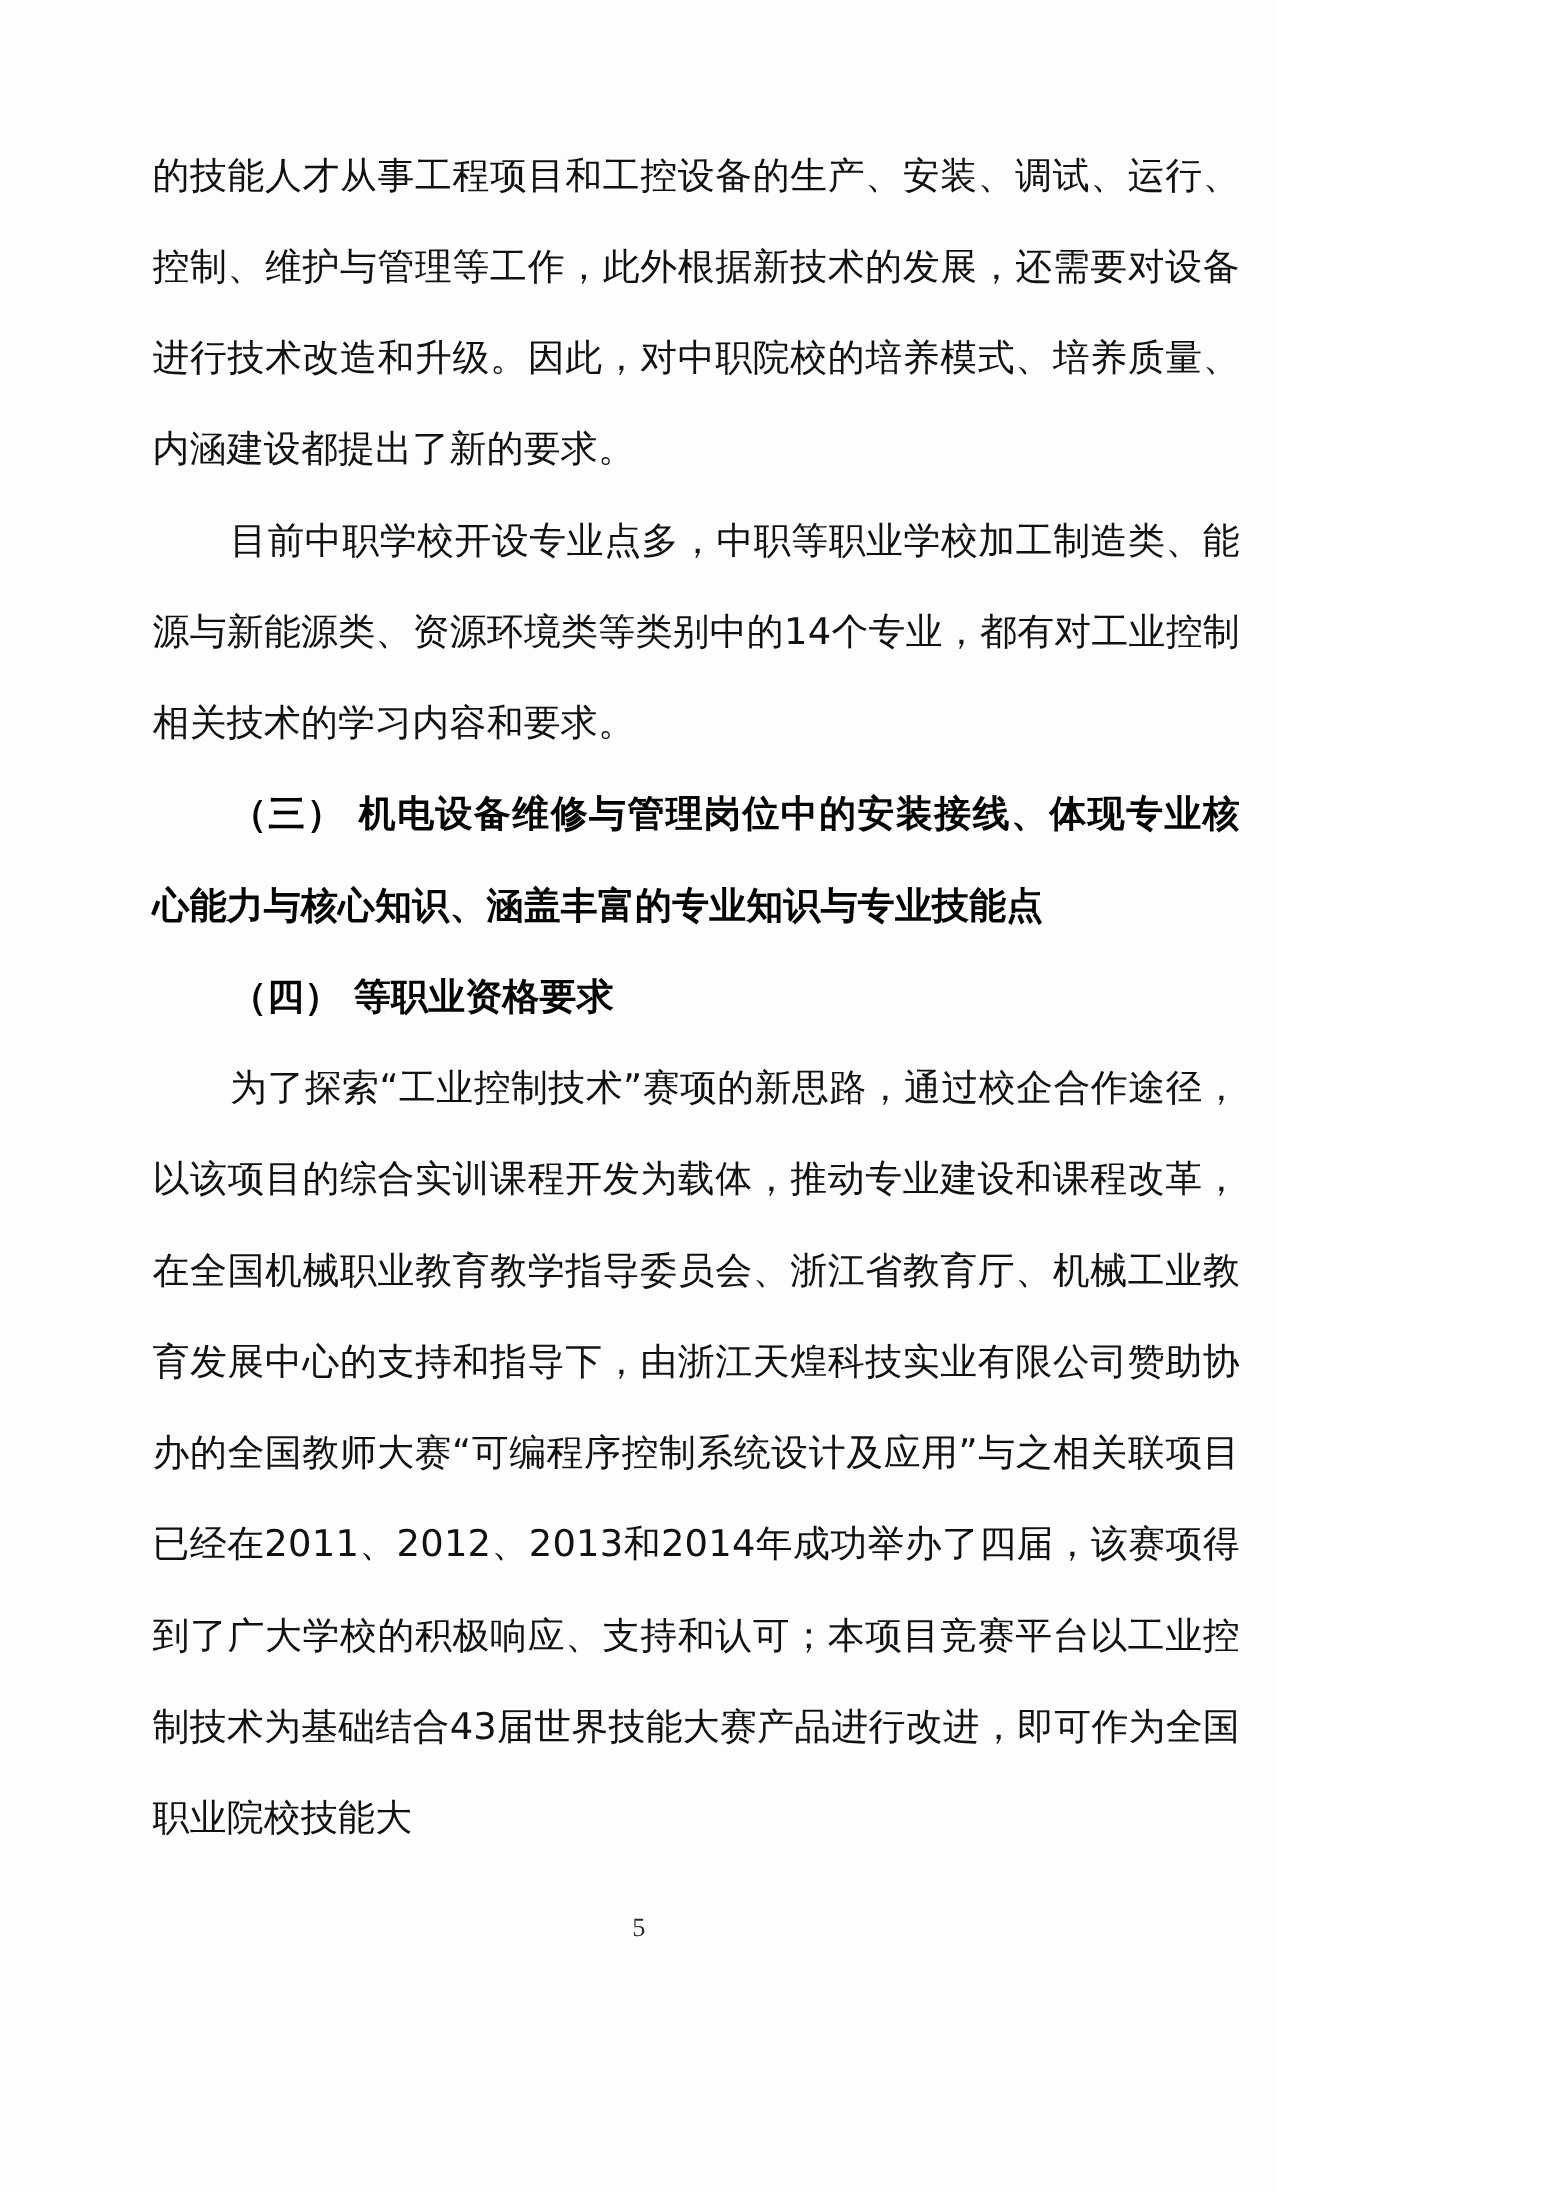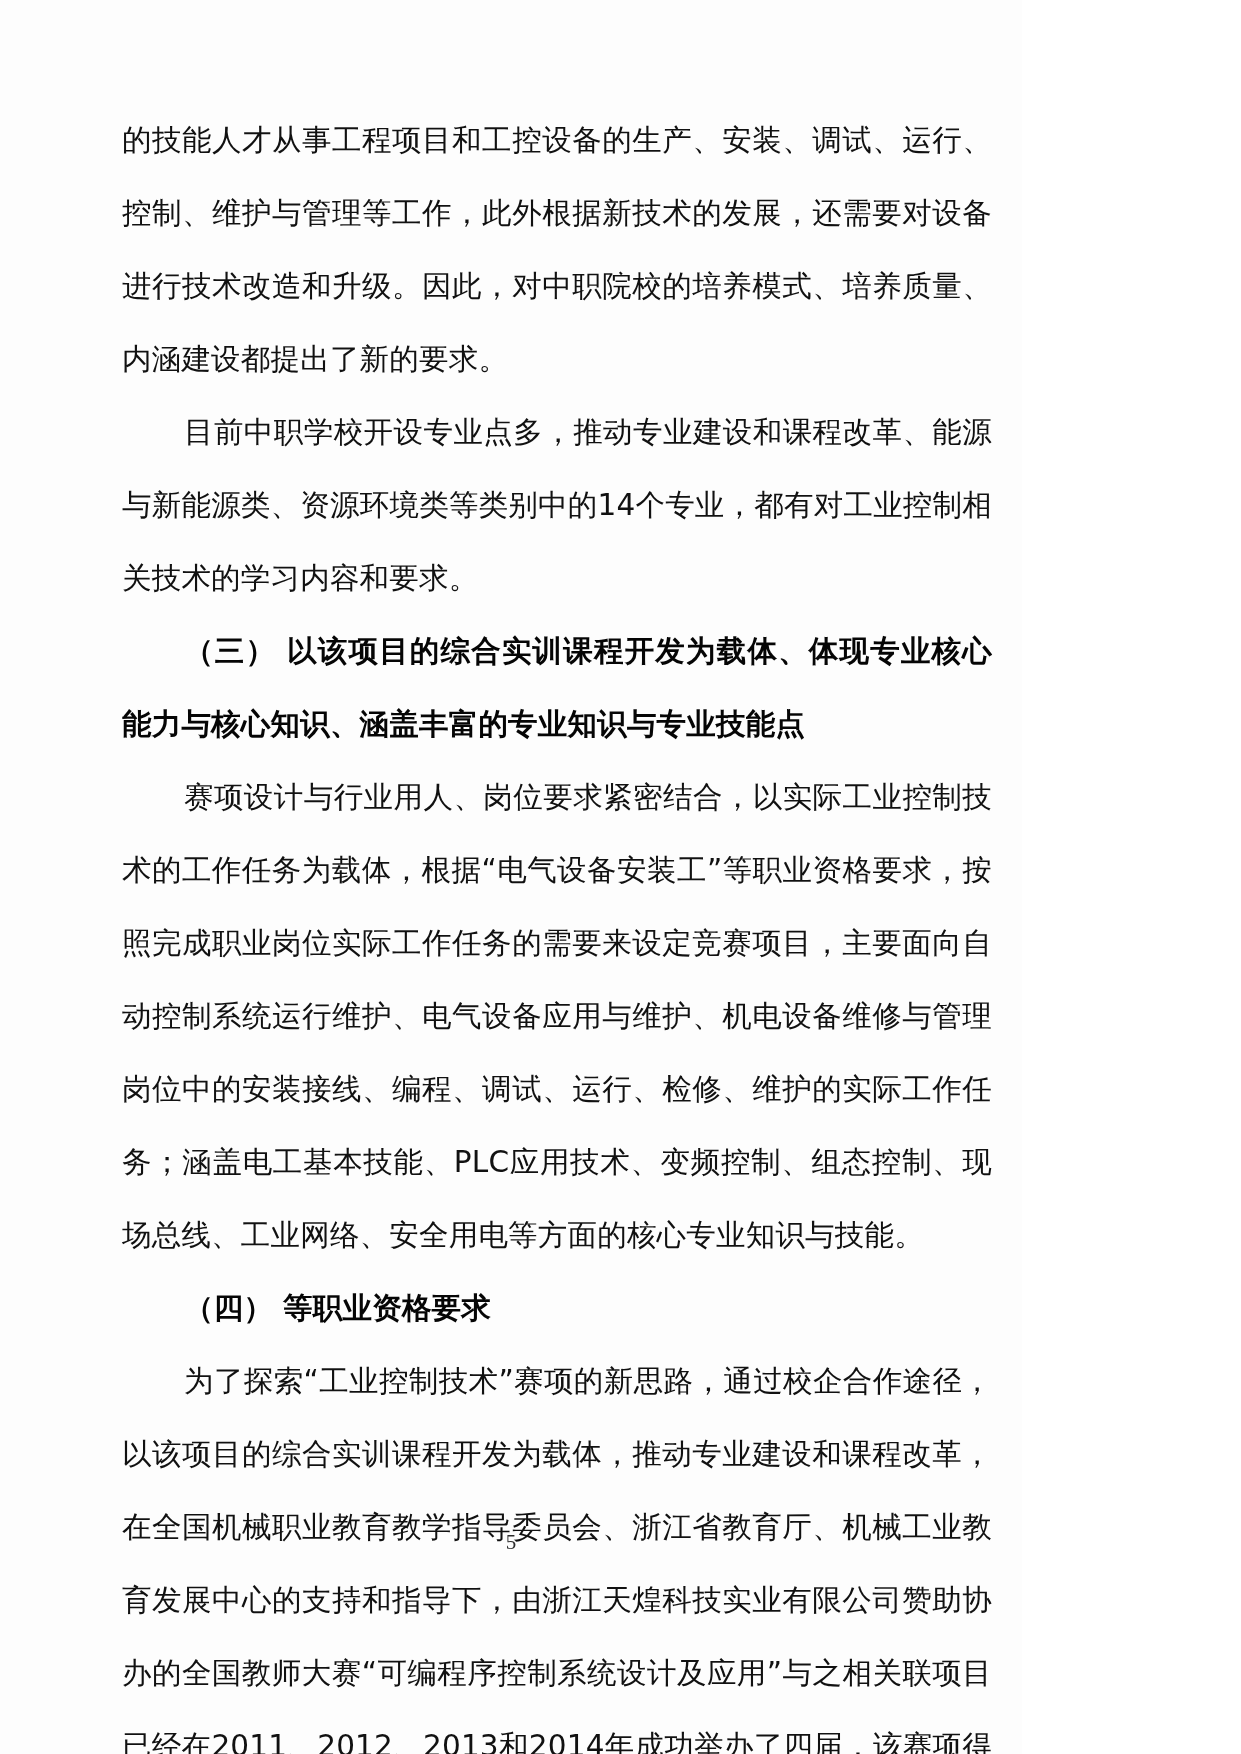--- a/index.html
+++ b/index.html
@@ -70,27 +70,26 @@
 </style>
 </head>
 <body>
 
 <div id="page">
 
   <div id="content">
 
     <p class="para noindent">的技能人才从事工程项目和工控设备的生产、安装、调试、运行、控制、维护与管理等工作，此外根据新技术的发展，还需要对设备进行技术改造和升级。因此，对中职院校的培养模式、培养质量、内涵建设都提出了新的要求。</p>
 
-    <p class="para">目前中职学校开设专业点多，推动专业建设和课程改革、能源与新能源类、资源环境类等类别中的14个专业，都有对工业控制相关技术的学习内容和要求。</p>
+    <p class="para">目前中职学校开设专业点多，中职等职业学校加工制造类、能源与新能源类、资源环境类等类别中的14个专业，都有对工业控制相关技术的学习内容和要求。</p>
 
     <p class="heading">
-      <span class="hnum">（三）</span><span class="gap"></span><span>以该项目的综合实训课程开发为载体、体现专业核心能力与核心知识、涵盖丰富的专业知识与专业技能点</span>
+      <span class="hnum">（三）</span><span class="gap"></span><span>机电设备维修与管理岗位中的安装接线、体现专业核心能力与核心知识、涵盖丰富的专业知识与专业技能点</span>
     </p>
 
-    <p class="para">赛项设计与行业用人、岗位要求紧密结合，以实际工业控制技术的工作任务为载体，根据“电气设备安装工”等职业资格要求，按照完成职业岗位实际工作任务的需要来设定竞赛项目，主要面向自动控制系统运行维护、电气设备应用与维护、机电设备维修与管理岗位中的安装接线、编程、调试、运行、检修、维护的实际工作任务；涵盖电工基本技能、PLC应用技术、变频控制、组态控制、现场总线、工业网络、安全用电等方面的核心专业知识与技能。</p>
 
     <p class="heading">
       <span class="hnum">（四）</span><span class="gap"></span><span>等职业资格要求</span>
     </p>
 
     <p class="para">为了探索“工业控制技术”赛项的新思路，通过校企合作途径，以该项目的综合实训课程开发为载体，推动专业建设和课程改革，在全国机械职业教育教学指导委员会、浙江省教育厅、机械工业教育发展中心的支持和指导下，由浙江天煌科技实业有限公司赞助协办的全国教师大赛“可编程序控制系统设计及应用”与之相关联项目已经在2011、2012、2013和2014年成功举办了四届，该赛项得到了广大学校的积极响应、支持和认可；本项目竞赛平台以工业控制技术为基础结合43届世界技能大赛产品进行改进，即可作为全国职业院校技能大</p>
 
   </div>
 
   <div class="pagenum">5</div>

